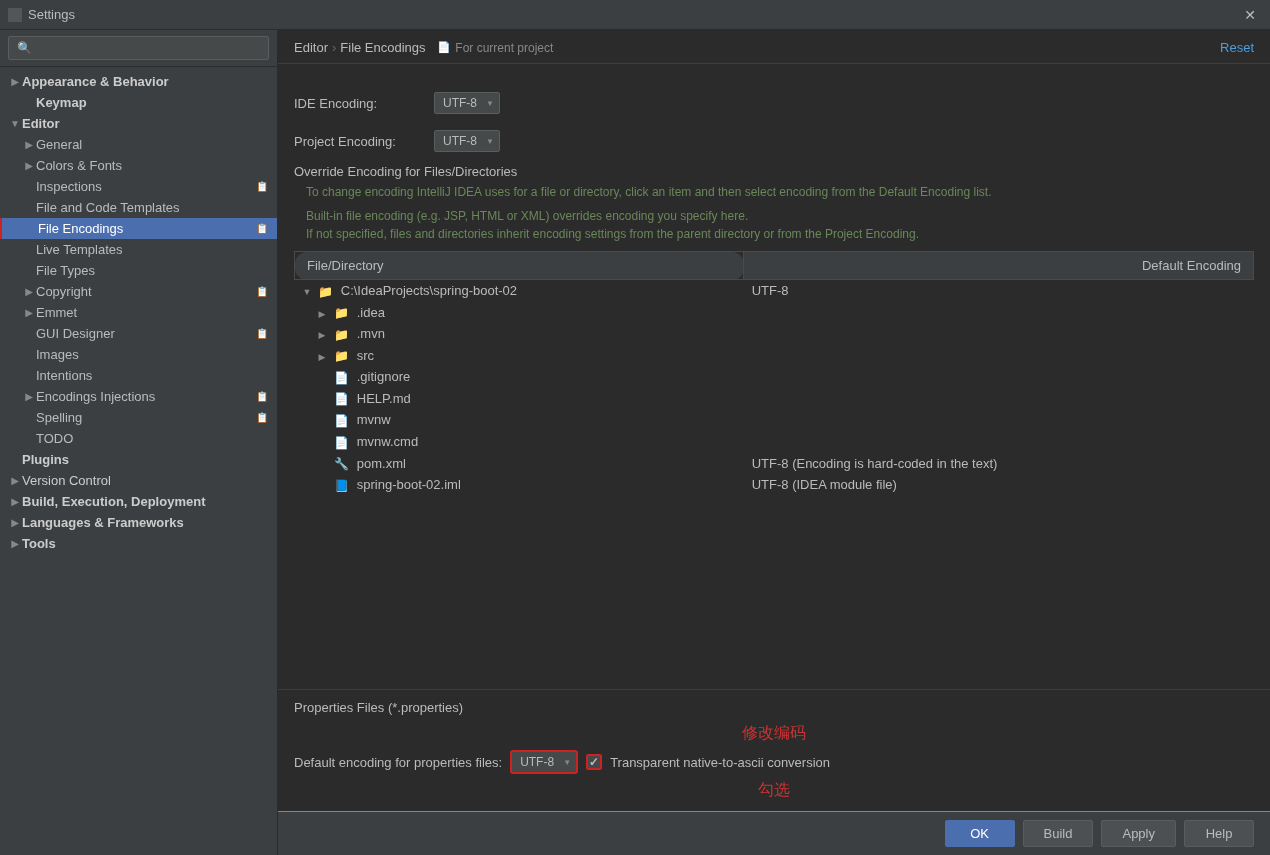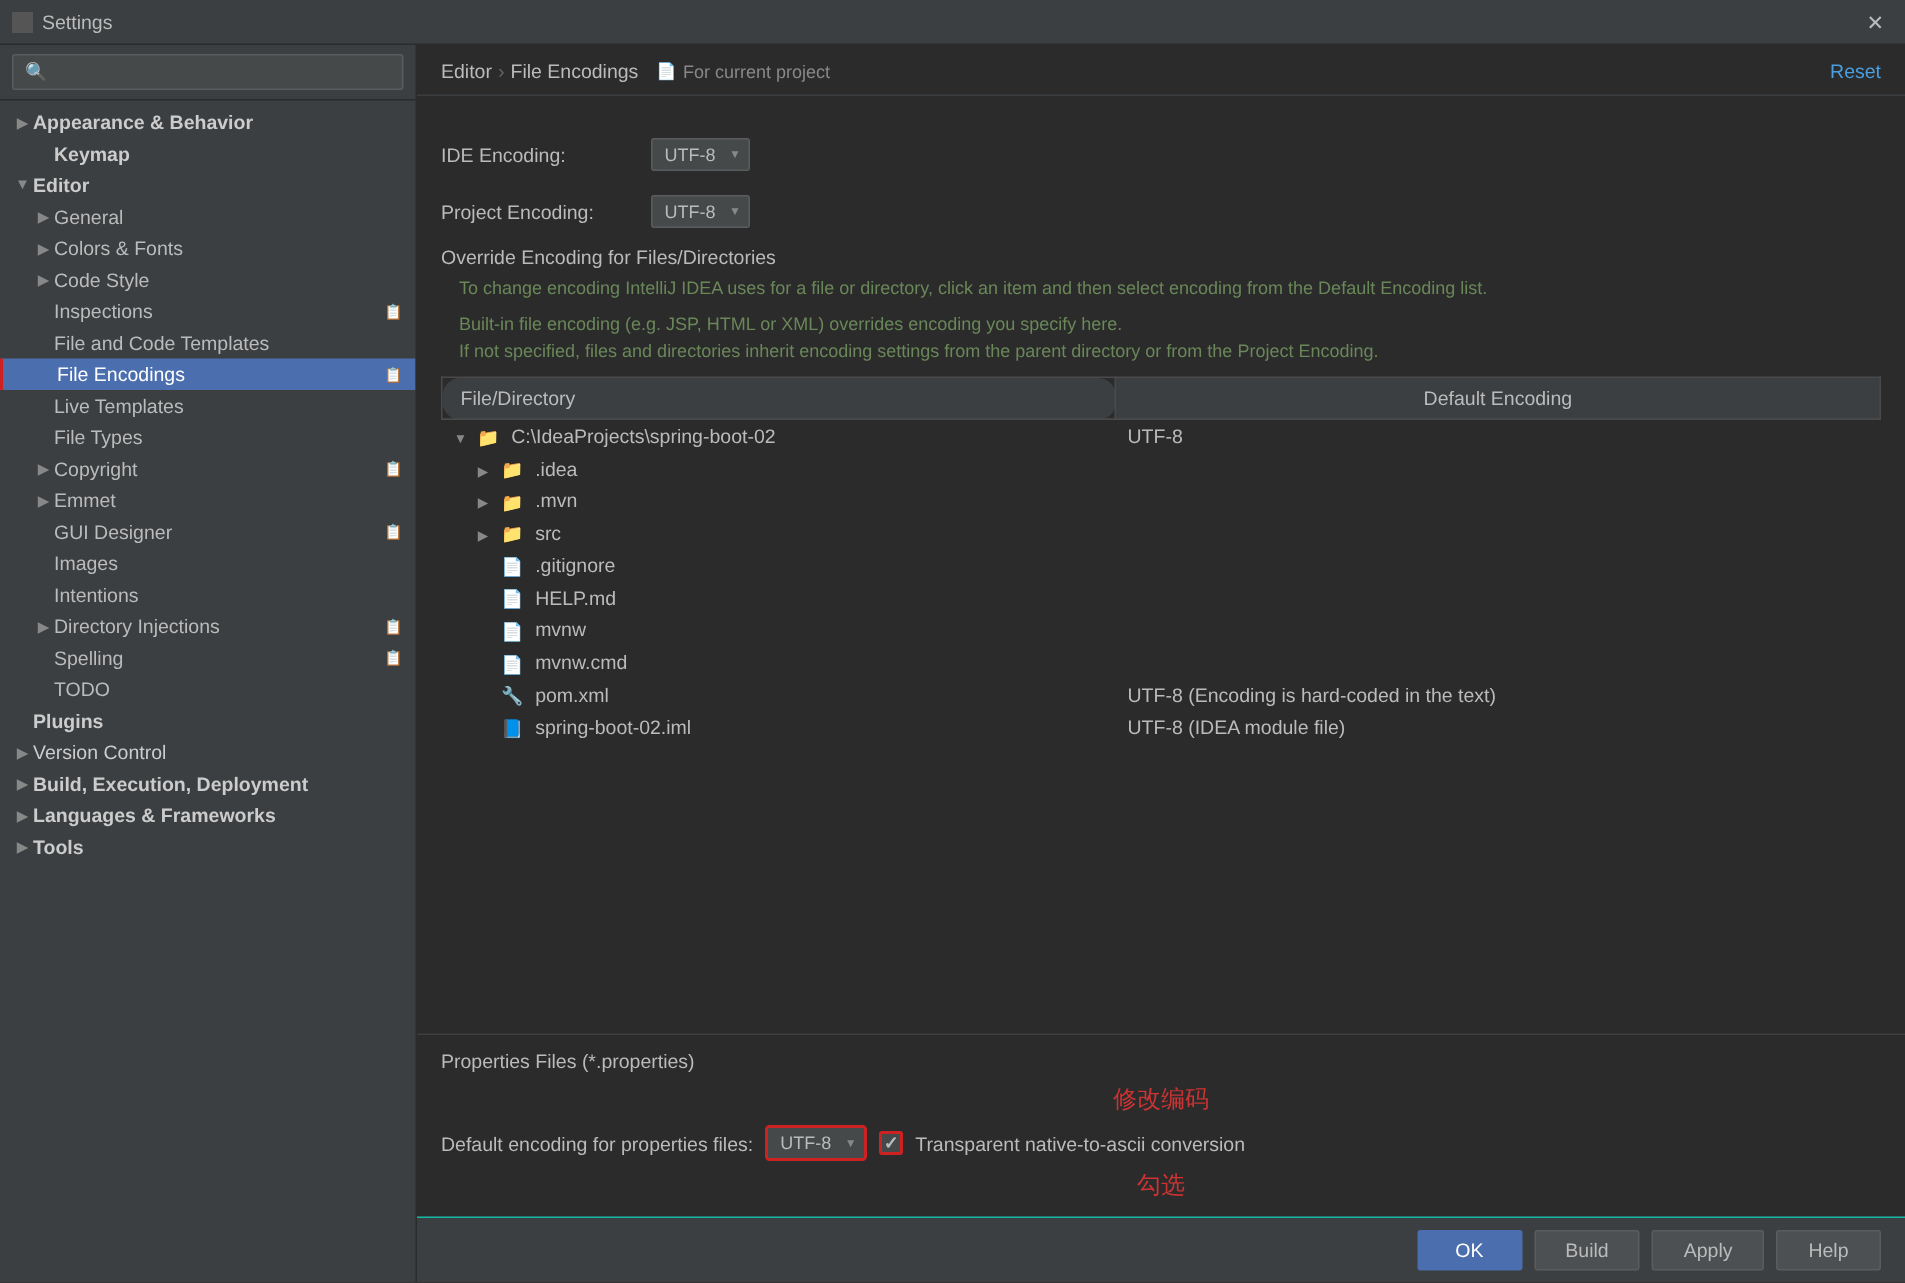--- a/index.html
+++ b/index.html
@@ -217,21 +217,21 @@
       width: 100%;
       border-collapse: collapse;
       margin-top: 10px;
     }
     .file-table thead tr {
       background: #3c3f41;
       border-bottom: 1px solid #555;
     }
     .file-table th {
       padding: 6px 12px;
-      text-align: center;
+      text-align: right;
       color: #bbbbbb;
       font-weight: normal;
       font-size: 13px;
       border: 1px solid #4a4a4a;
     }
     .file-table th:first-child { text-align: left; border-radius: 12px; }
     .file-table td {
       padding: 3px 8px;
       color: #bbbbbb;
       font-size: 13px;
@@ -415,24 +415,20 @@
       <div class="nav-item indent-1">
         <span class="nav-arrow closed"></span>
         <span class="nav-label">General</span>
       </div>
 
       <div class="nav-item indent-1">
         <span class="nav-arrow closed"></span>
         <span class="nav-label">Colors &amp; Fonts</span>
       </div>
 
-      <div class="nav-item indent-1">
-        <span class="nav-arrow closed"></span>
-        <span class="nav-label">Code Style</span>
-      </div>
 
       <div class="nav-item indent-1">
         <span class="nav-arrow leaf"></span>
         <span class="nav-label">Inspections</span>
         <span class="copy-icon-small">📋</span>
       </div>
 
       <div class="nav-item indent-1">
         <span class="nav-arrow leaf"></span>
         <span class="nav-label">File and Code Templates</span>
@@ -476,21 +472,21 @@
         <span class="nav-label">Images</span>
       </div>
 
       <div class="nav-item indent-1">
         <span class="nav-arrow leaf"></span>
         <span class="nav-label">Intentions</span>
       </div>
 
       <div class="nav-item indent-1">
         <span class="nav-arrow closed"></span>
-        <span class="nav-label">Directory Injections</span>
+        <span class="nav-label">Encodings Injections</span>
         <span class="copy-icon-small">📋</span>
       </div>
 
       <div class="nav-item indent-1">
         <span class="nav-arrow leaf"></span>
         <span class="nav-label">Spelling</span>
         <span class="copy-icon-small">📋</span>
       </div>
 
       <div class="nav-item indent-1">

